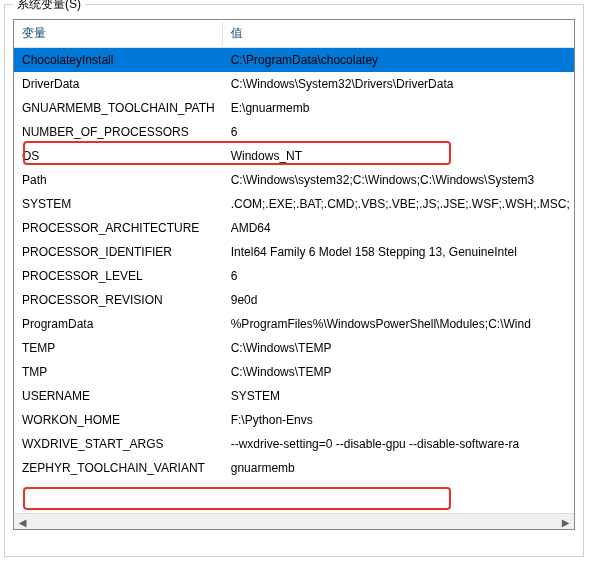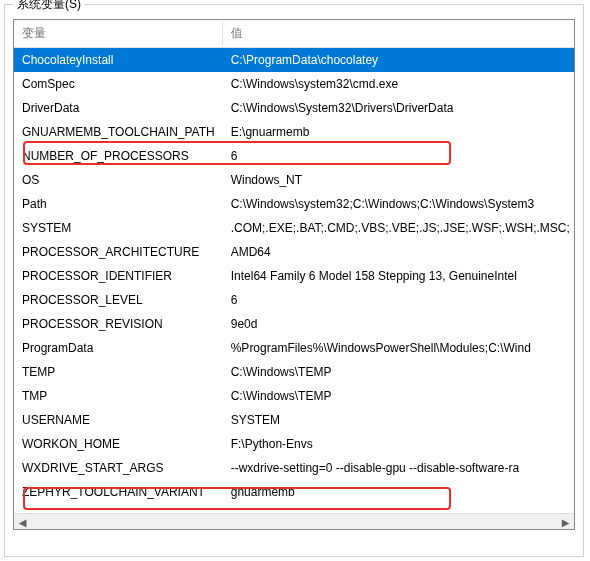--- a/index.html
+++ b/index.html
@@ -43,41 +43,41 @@
       width: 100%;
       border-collapse: collapse;
       font-size: 12px;
     }
     thead th {
       text-align: left;
       font-weight: normal;
       background: #fff;
       border-bottom: 1px solid #e0e0e0;
       padding: 5px 8px;
-      color: #737373;
+      color: #0c4a6e;
       position: relative;
     }
     thead th:first-child { width: 226px; }
     thead th::after {
       content: "";
       position: absolute;
       right: 0; top: 2px; bottom: 2px;
       width: 1px;
       background: #e0e0e0;
     }
     tbody td {
       padding: 3px 8px;
       white-space: nowrap;
       overflow: hidden;
       color: #000;
       line-height: 1.5;
     }
     tbody tr.selected td {
       background: #0078d7;
-      color: #ffffff;
+      color: #000000;
     }
     .hscroll {
       height: 17px;
       background: #f0f0f0;
       border-top: 1px solid #dcdcdc;
       position: relative;
     }
     .hscroll .arrow {
       position: absolute;
       top: 0; bottom: 0;
@@ -115,24 +115,20 @@
             <th>变量</th>
             <th>值</th>
           </tr>
         </thead>
         <tbody id="rows">
             <tr class="selected">
               <td>ChocolateyInstall</td>
               <td>C:\ProgramData\chocolatey</td>
             </tr>
             <tr>
-              <td>ComSpec</td>
-              <td>C:\Windows\system32\cmd.exe</td>
-            </tr>
-            <tr>
               <td>DriverData</td>
               <td>C:\Windows\System32\Drivers\DriverData</td>
             </tr>
             <tr>
               <td>GNUARMEMB_TOOLCHAIN_PATH</td>
               <td>E:\gnuarmemb</td>
             </tr>
             <tr>
               <td>NUMBER_OF_PROCESSORS</td>
               <td>6</td>

